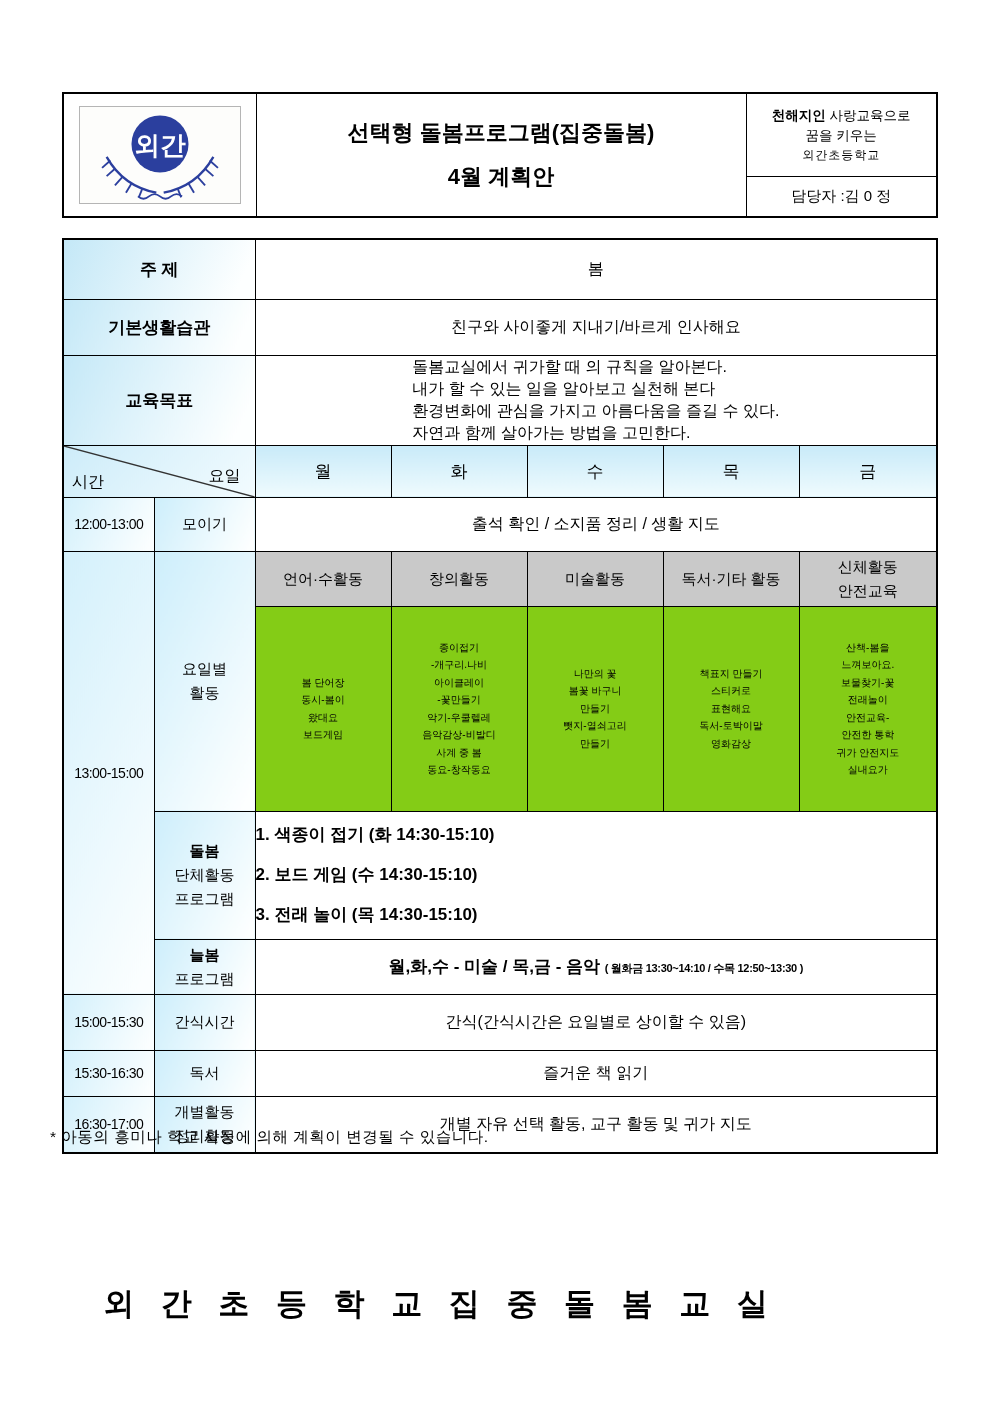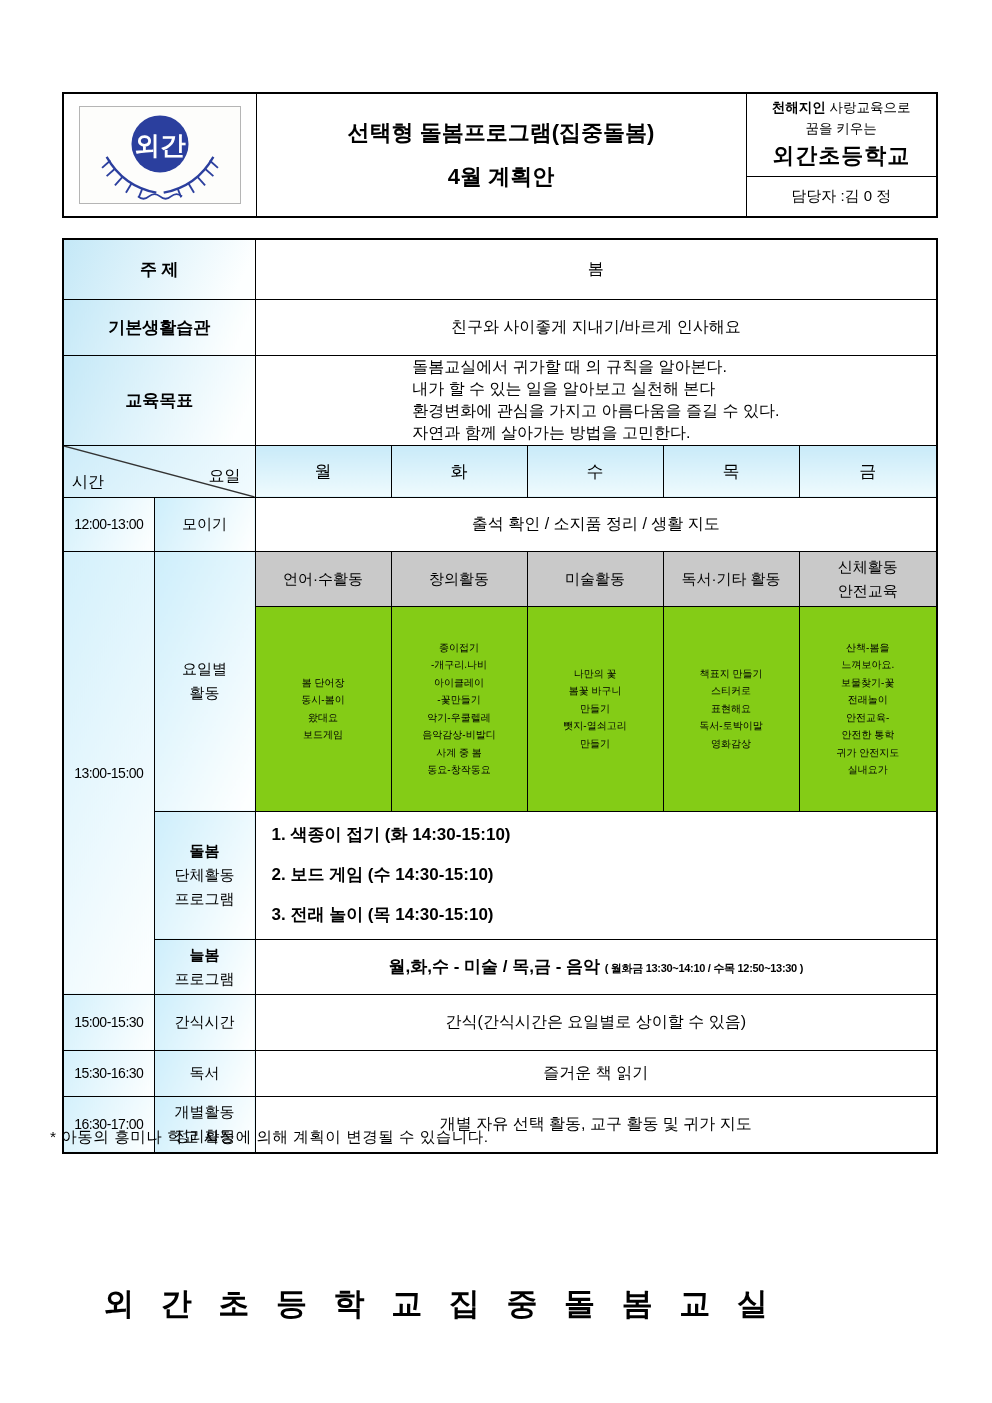--- a/index.html
+++ b/index.html
@@ -24,30 +24,30 @@
   .corner svg{position:absolute;left:0;top:0;width:100%;height:100%;}
   .corner .corner-day{position:absolute;top:20px;right:14px;font-size:16px;}
   .corner .corner-time{position:absolute;bottom:4px;left:8px;font-size:16px;}
 
   
   .logo-cell{background:#fff;}
   .logo-box{width:160px;height:96px;margin:0 auto;border:1px solid #b5b5b5;background:#fdfdfb;display:flex;align-items:center;justify-content:center;}
   .title-cell{font-size:22px;font-weight:bold;line-height:2.0;}
   .right-cell{padding:0;}
   .motto{height:82px;border-bottom:1.5px solid #000;display:flex;flex-direction:column;justify-content:center;font-size:13.5px;line-height:1.5;}
-  .motto .school{font-size:22px;font-weight:bold;letter-spacing:1px;}
+  .motto .school{font-size:12px;font-weight:normal;letter-spacing:1px;}
   .manager{height:39px;display:flex;align-items:center;justify-content:center;font-size:15px;}
   .period-val{font-size:17px;letter-spacing:0.5px;}
 
   
   .val{font-size:16px;}
   .goal-cell{text-align:center;}
   .goal-lines{display:inline-block;text-align:left;font-size:16px;line-height:1.38;}
   .content-cell{font-size:10px;line-height:1.75;background:#84cc16;margin-top:31px;}
-  .group-cell{text-align:left;padding-left:16px;font-size:17px;font-weight:600;line-height:2.35;background:#fff;}
+  .group-cell{text-align:left;font-size:17px;font-weight:600;line-height:2.35;background:#fff;}
   .neul-cell{font-size:17px;font-weight:600;}
   .neul-cell .paren{font-size:11px;font-weight:600;letter-spacing:-0.3px;}
   .lbl2 .b{font-weight:bold;}
   .lh16{line-height:1.6;}
 
   .foot-note{position:absolute;left:50px;top:1127px;font-size:15.5px;letter-spacing:0.5px;}
   .big-title{position:absolute;left:0;top:1283px;width:880px;text-align:center;
     font-size:31px;font-weight:600;letter-spacing:9px;}
 </style>
 </head>

